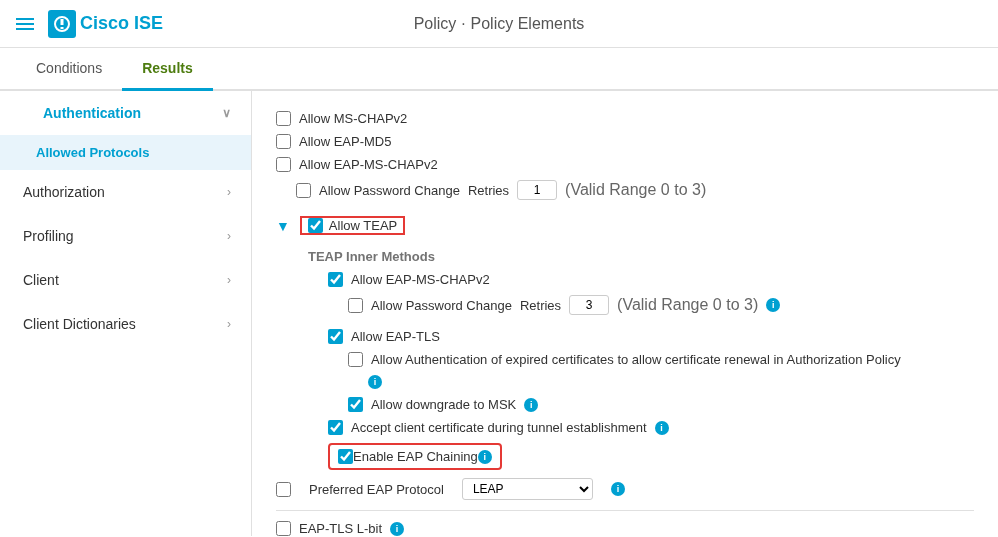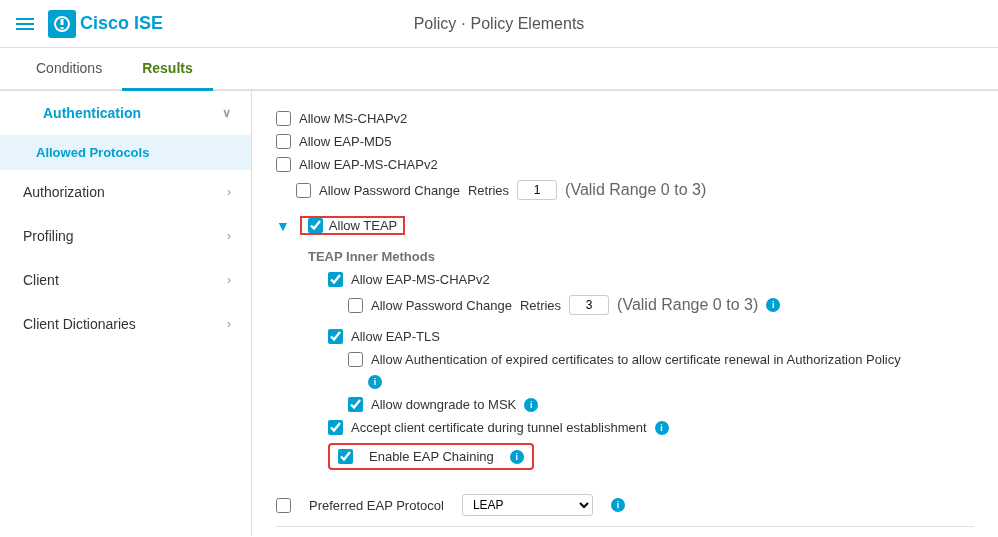--- a/index.html
+++ b/index.html
@@ -225,30 +225,30 @@
       </div>
 
       <div class="form-row indented">
         <input type="checkbox" class="cb" checked="" style="accent-color: rgb(0, 160, 209);">
         <label>Accept client certificate during tunnel establishment</label>
         <span class="info-icon">i</span>
       </div>
 
       <div class="form-row indented">
         <div class="highlight-box2">
-          <div style="display:flex; align-items:center; gap:16px;">
+          <div style="display:flex; align-items:center; gap:0;">
             <input type="checkbox" class="cb" checked="" style="accent-color: rgb(0, 160, 209);">
             <label>Enable EAP Chaining</label>
             <span class="info-icon">i</span>
           </div>
         </div>
       </div>
     </div>
 
-    <div class="form-row" style="margin-top:16px;gap:18px;">
+    <div class="form-row" style="margin-top:0;gap:18px;">
       <input type="checkbox" class="cb" style="">
       <label>Preferred EAP Protocol</label>
       <select class="dropdown-select">
         <option>LEAP</option>
         <option>EAP-TLS</option>
         <option>EAP-MS-CHAPv2</option>
       </select>
       <span class="info-icon">i</span>
     </div>
 

